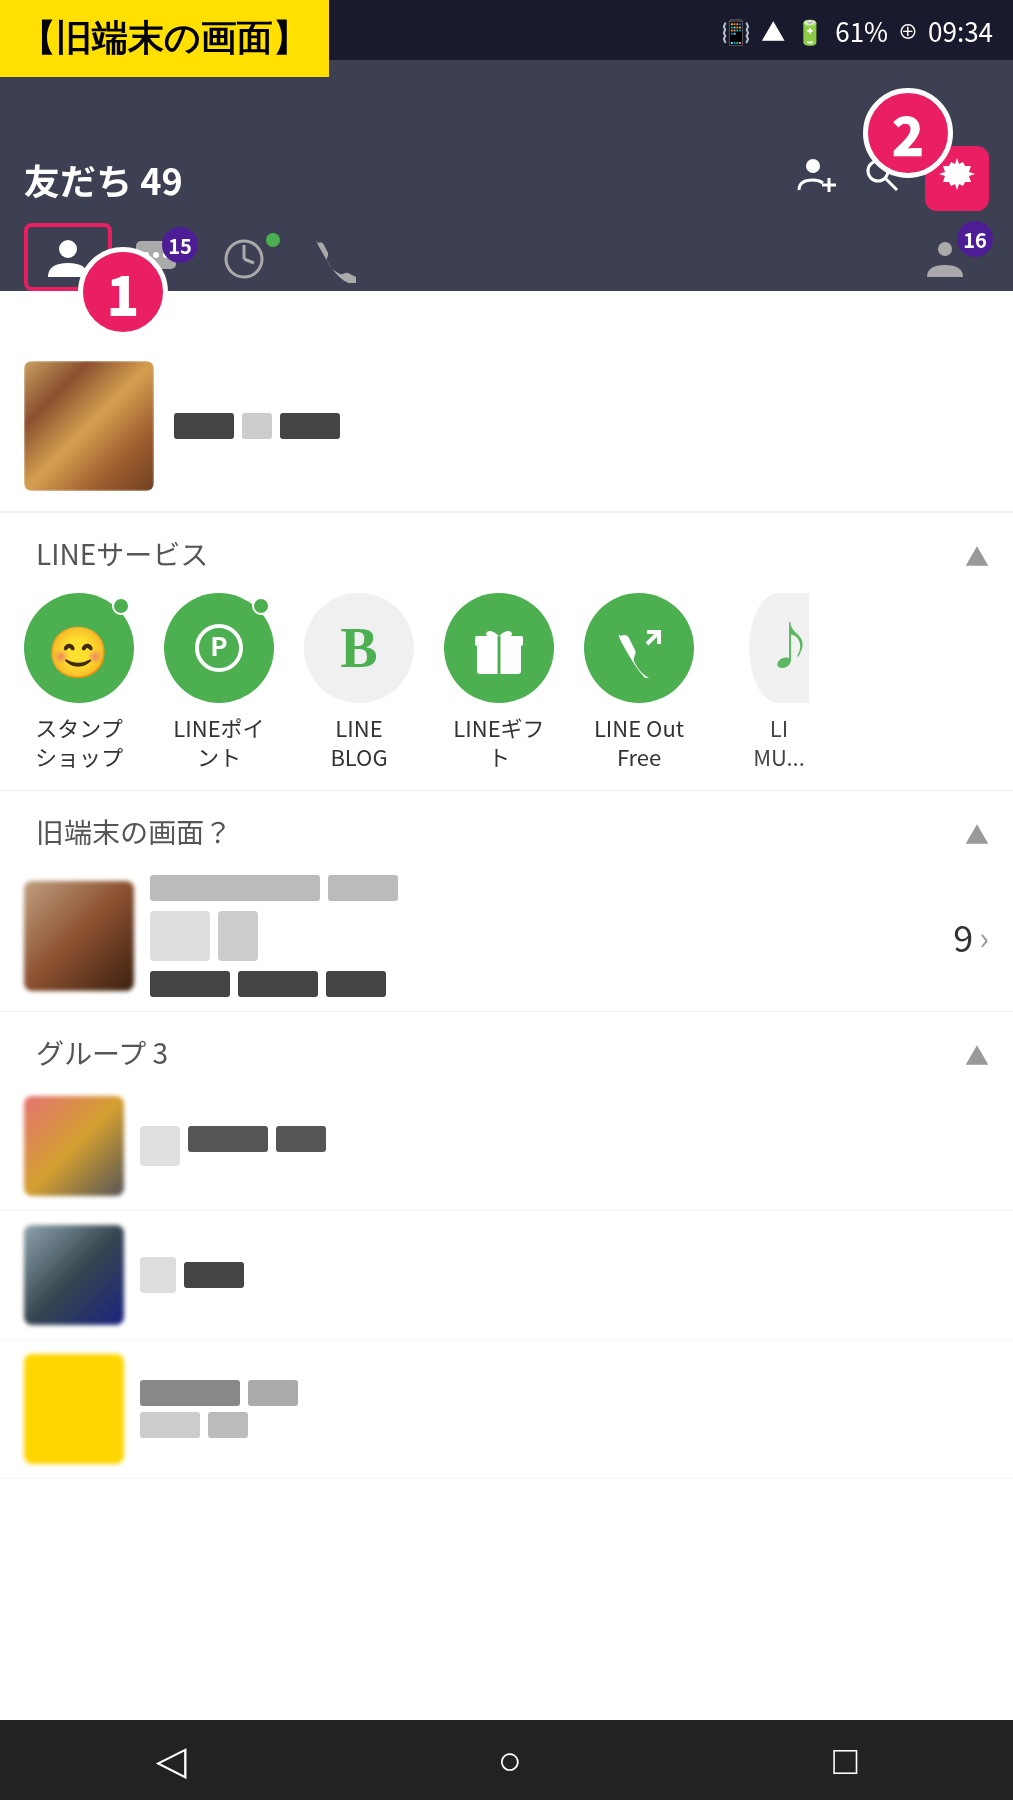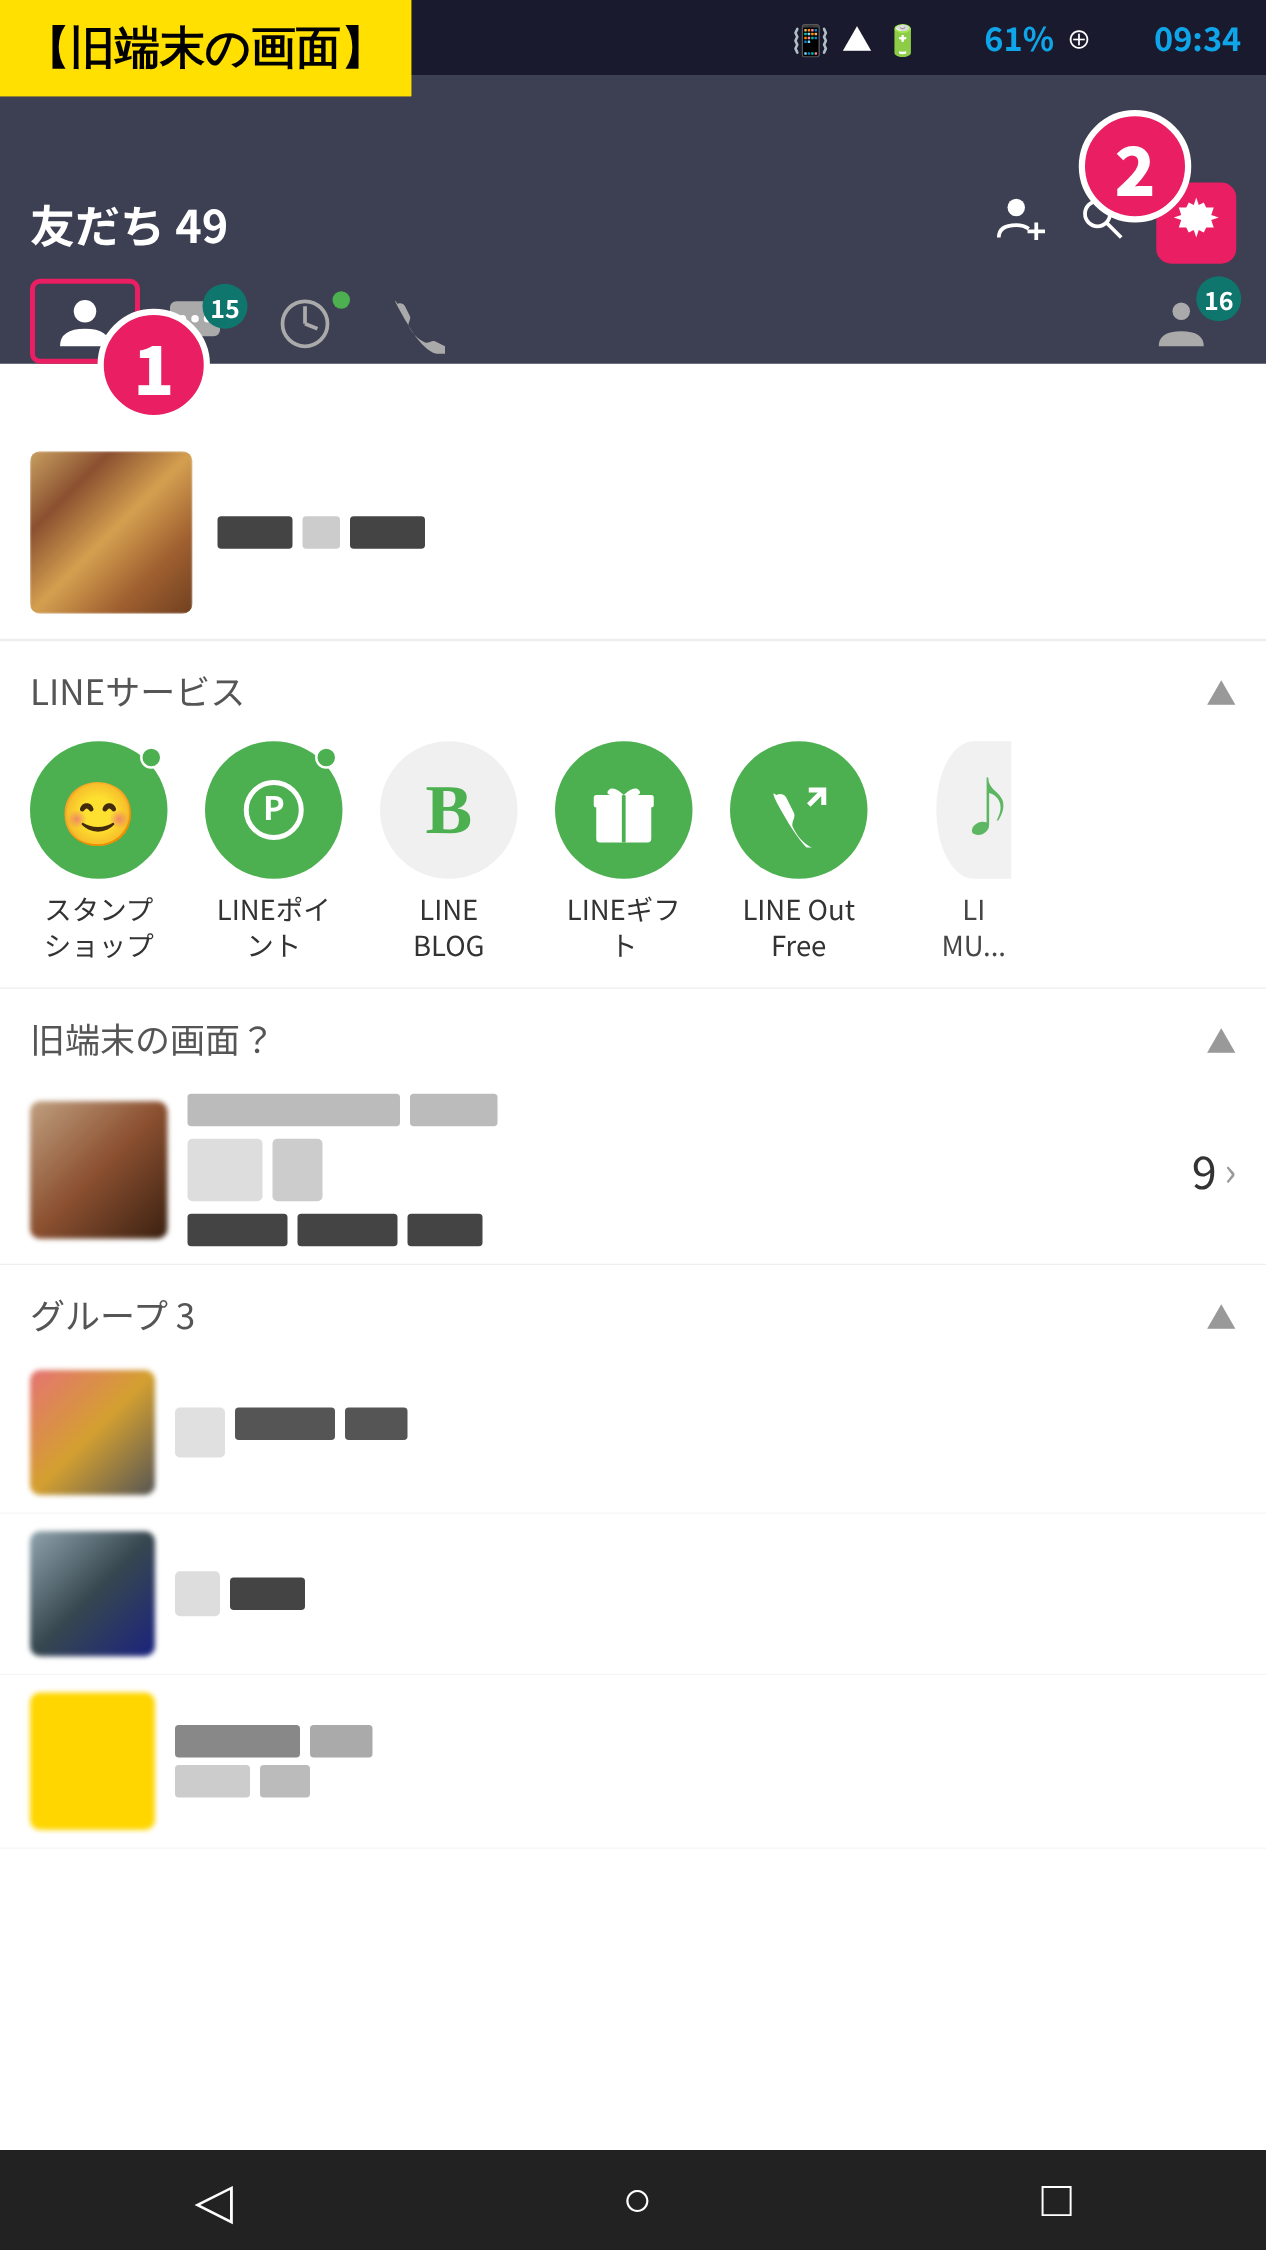--- a/index.html
+++ b/index.html
@@ -22,24 +22,23 @@
       justify-content: flex-end;
       padding: 0 20px;
       gap: 12px;
     }
     .status-bar-icons {
       display: flex;
       align-items: center;
       gap: 10px;
     }
     .status-text {
-      color: #0ea5e9;
+      color: #ffffff;
       font-size: 26px;
-      font-weight: bold;
-      margin-left: 40px;
+      font-weight: normal;
     }
 
     
     .annotation-box {
       position: absolute;
       top: 0;
       left: 0;
       background: #FFE000;
       border: 6px solid #FFE000;
       padding: 8px 14px;
@@ -106,21 +105,21 @@
     }
     .tab-active-highlight {
       border: 4px solid #e91e63;
       border-radius: 8px;
       padding: 6px 16px;
     }
     .tab-badge {
       position: absolute;
       top: 2px;
       right: 2px;
-      background: #0f766e;
+      background: #4c1d95;
       color: white;
       border-radius: 50%;
       width: 36px;
       height: 36px;
       font-size: 20px;
       font-weight: bold;
       display: flex;
       align-items: center;
       justify-content: center;
     }
@@ -156,23 +155,23 @@
       background: white;
       padding: 20px 24px;
       display: flex;
       align-items: center;
       gap: 20px;
       border-bottom: 1px solid #eee;
     }
 
     
     .section-title {
-      padding: 20px 24px 10px 24px;
-      display: flex;
-      align-items: center;
+      padding: 20px 24px 10px 36px;
+      display: flex;
+      align-items: flex-end;
       justify-content: space-between;
       border-top: 1px solid #eee;
     }
     .section-label {
       color: #555;
       font-size: 28px;
     }
     .chevron-up {
       color: #999;
       font-size: 24px;

